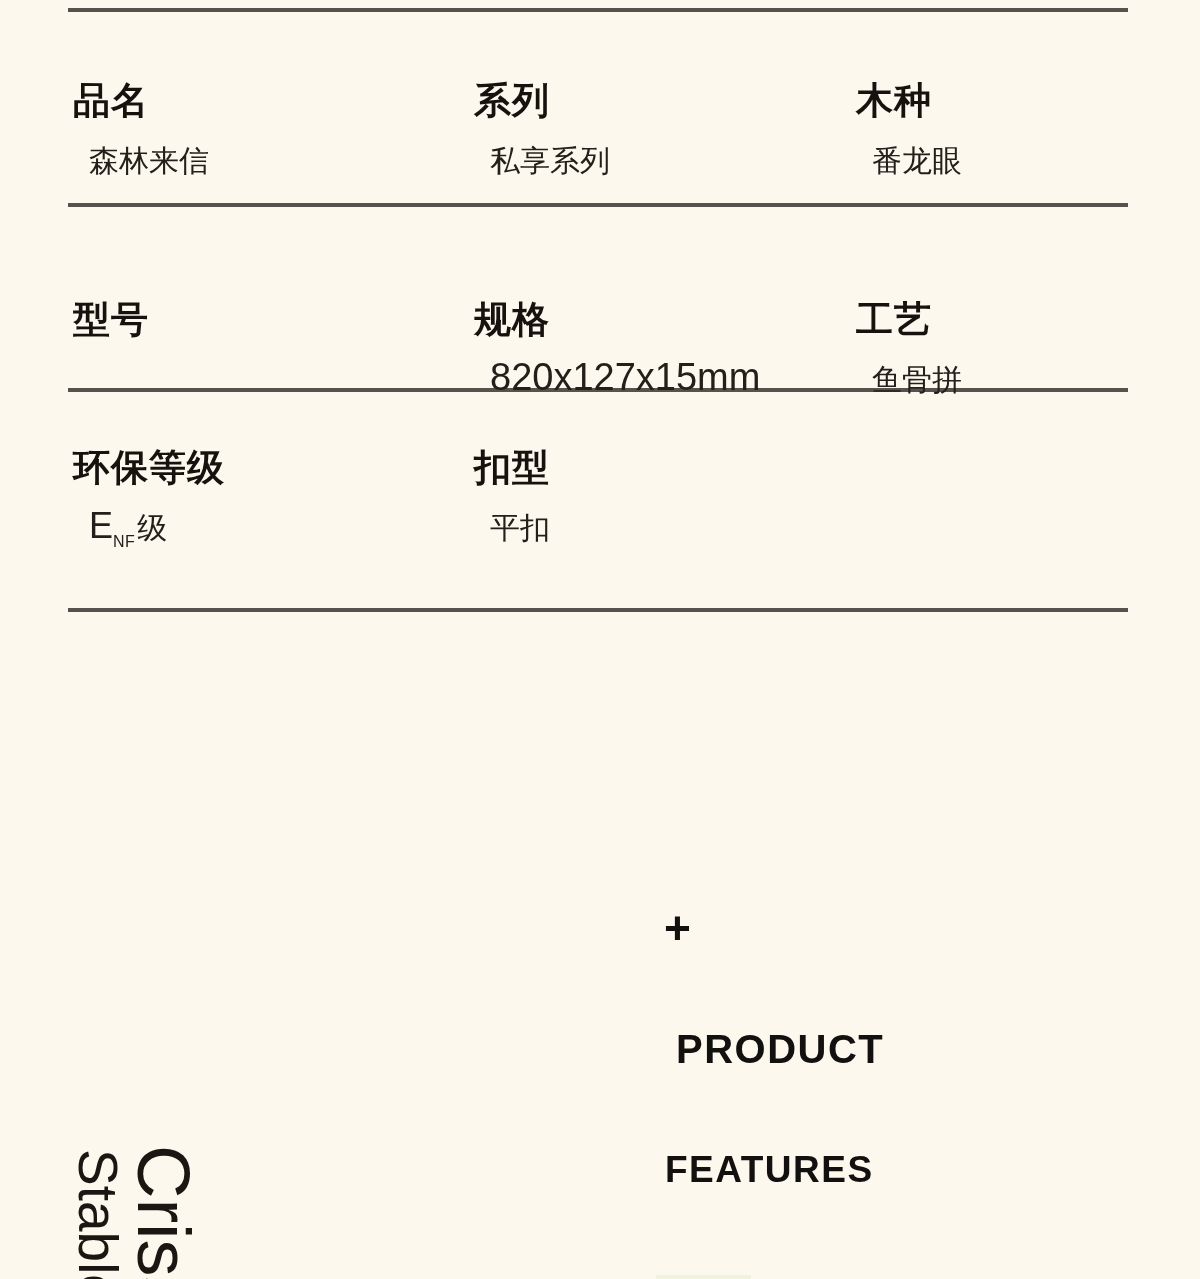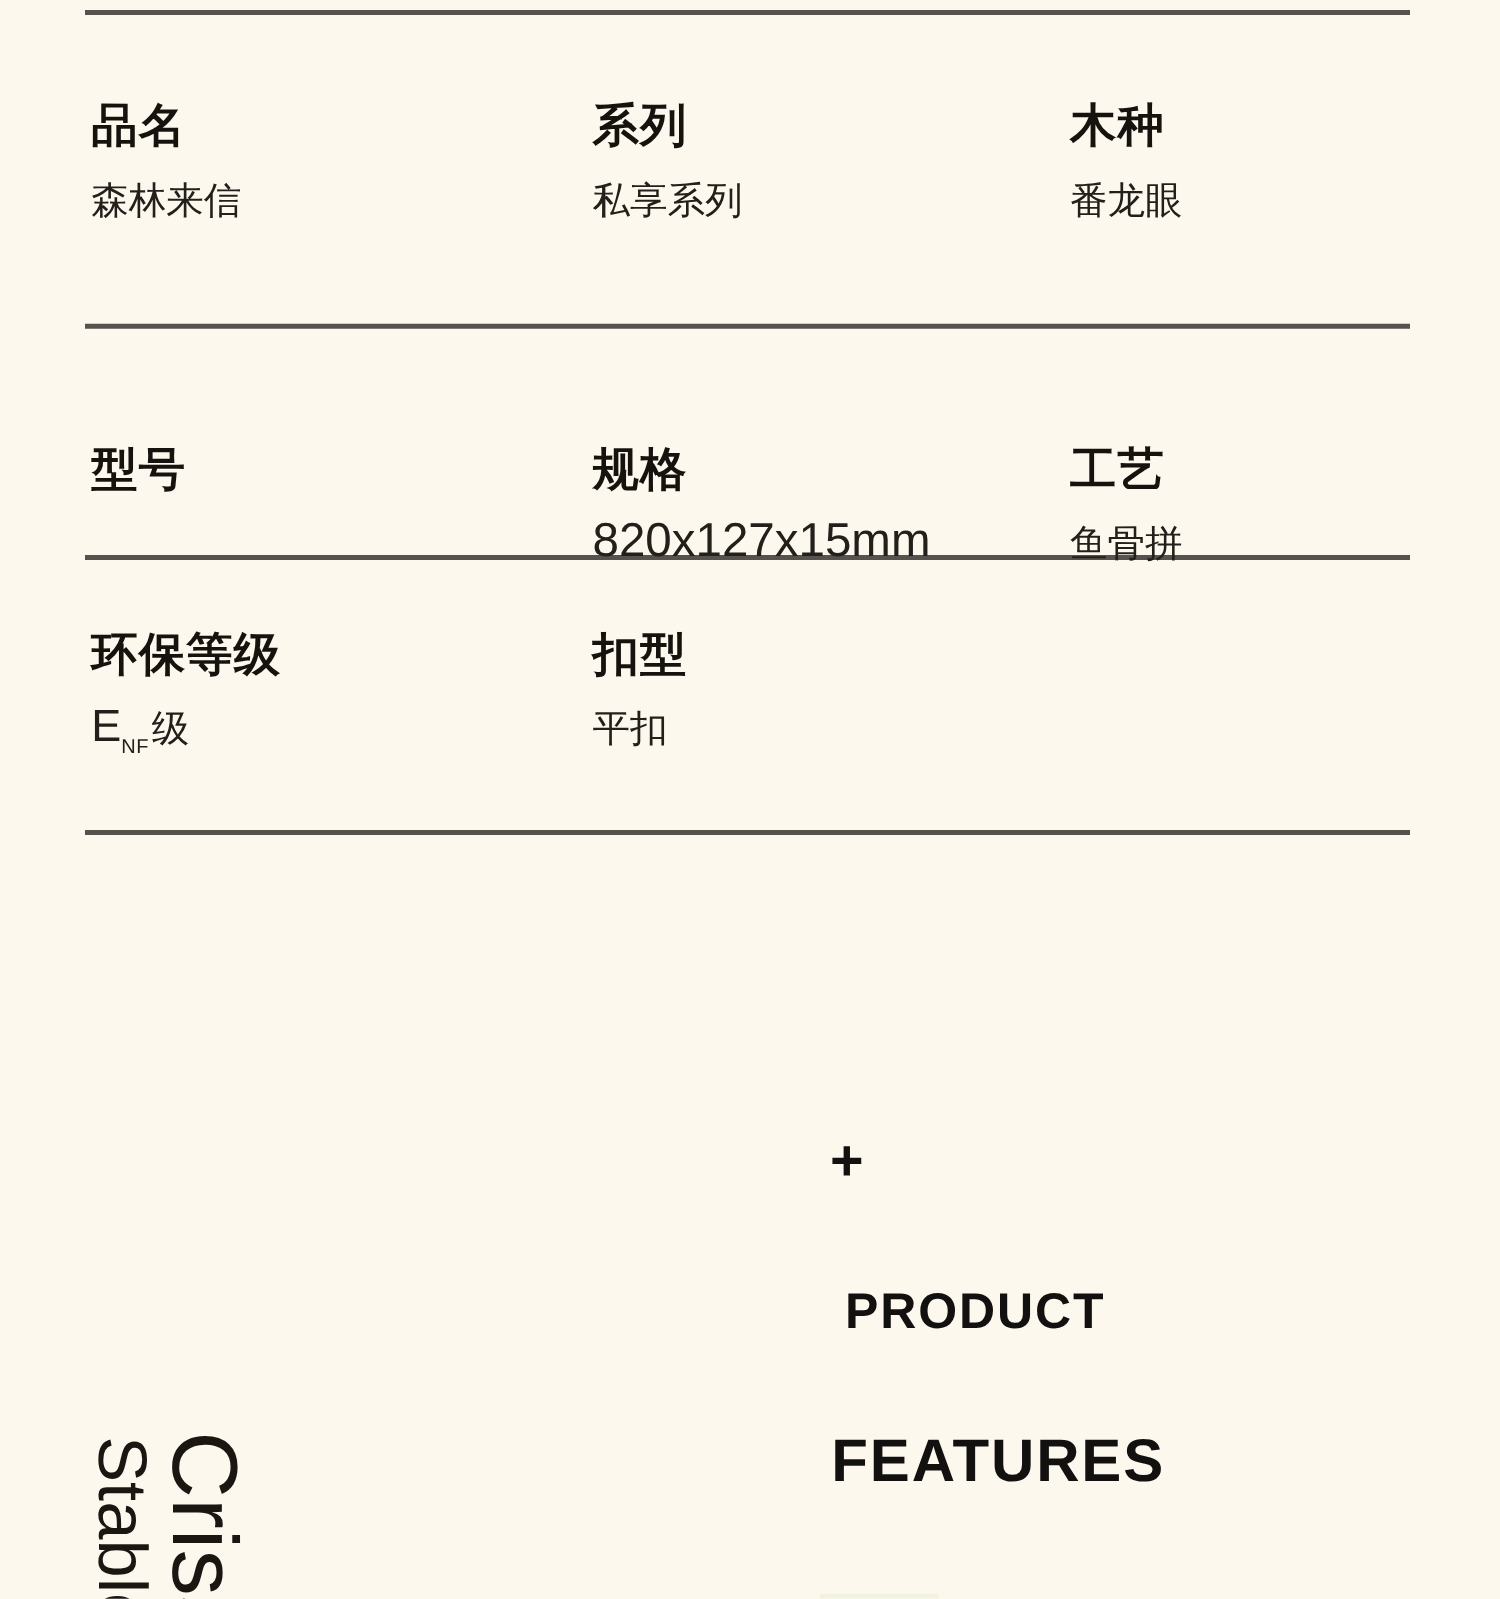--- a/index.html
+++ b/index.html
@@ -25,37 +25,38 @@
   }
   .divider {
     height: 4px;
     background: #56534e;
   }
   .spec-row {
     box-sizing: border-box;
     display: grid;
     grid-template-columns: 401px 382px 1fr;
   }
-  .spec-row.row1 { height: 247px; padding-top: 67px; }
+  .spec-row.row1 { height: 191px; padding-top: 67px; }
   .spec-row.row2 { height: 181px; padding-top: 91px; }
   .spec-row.row3 { height: 216px; padding-top: 54px; }
   .cell { padding-left: 5px; }
   .label {
     font-size: 37px;
     font-weight: bold;
     line-height: 43px;
     color: #16130f;
     letter-spacing: 1px;
   }
   .value {
     margin-top: 16px;
     font-size: 30px;
     line-height: 45px;
     color: #23201b;
     white-space: pre-line;
+    margin-left: 16px;
   }
   .value.latin {
     font-size: 38px;
     line-height: 40px;
     letter-spacing: 0px;
   }
   .env-base {
     font-size: 36px;
   }
   .env-sub {
@@ -89,21 +90,21 @@
     font-size: 40px;
     font-weight: bold;
     line-height: 40px;
     letter-spacing: 1.5px;
     white-space: nowrap;
   }
   .heading-line2 {
     position: absolute;
     left: 1px;
     top: 245px;
-    font-size: 48px;
+    font-size: 37px;
     font-weight: bold;
     line-height: 40px;
     letter-spacing: 1.5px;
     white-space: nowrap;
   }
 
   
   .vertical-word {
     position: absolute;
     writing-mode: vertical-rl;

